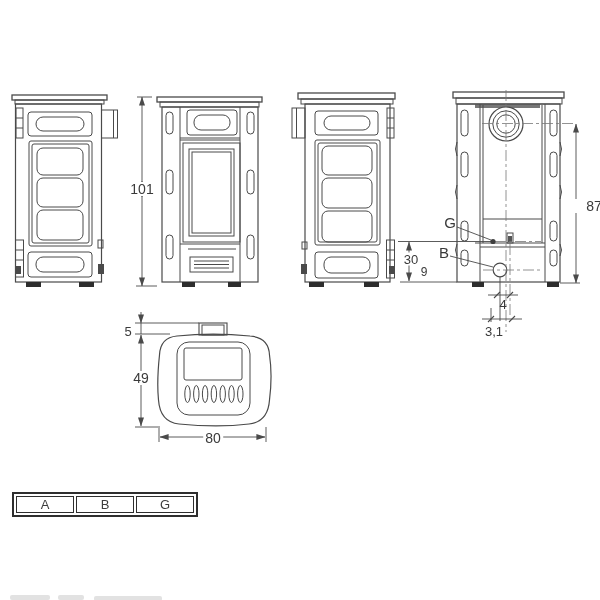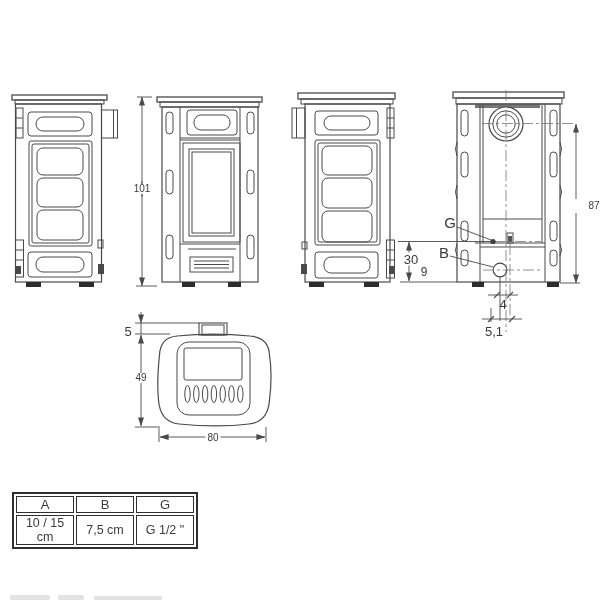--- a/index.html
+++ b/index.html
@@ -3,21 +3,21 @@
 <meta charset="utf-8">
 <style>
   html,body{margin:0;padding:0;background:#fff;}
   #page{
     position:relative;width:600px;height:600px;background:#ffffff;overflow:hidden;
     font-family:"Liberation Sans", sans-serif;color:#3d3d3d;
   }
   svg{position:absolute;left:0;top:0;}
   .lbl{
     position:absolute;transform:translate(-50%,-50%);
-    font-size:10px;line-height:1;color:#3a3a3a;background:#fff;padding:0 2px;
+    font-size:14px;line-height:1;color:#3a3a3a;background:#fff;padding:0 2px;
     white-space:nowrap;
   }
   .nobg{background:transparent;padding:0;}
   .s13{font-size:13px;} .s12{font-size:12px;} .s15{font-size:15px;}
   table.spec{
     position:absolute;left:12px;top:492px;width:186px;
     border:2px solid #2f2f2f;border-collapse:separate;border-spacing:2px;background:#fff;
   }
   table.spec th, table.spec td{
     border:1.5px solid #2f2f2f;text-align:center;vertical-align:middle;
@@ -226,37 +226,32 @@
     </g>
   </svg>
 
   <span class="lbl" style="left:142px;top:189px;">101</span>
   <span class="lbl" style="left:594px;top:206px;">87</span>
   <span class="lbl s15 nobg" style="left:450px;top:222px;">G</span>
   <span class="lbl s15 nobg" style="left:444px;top:252px;">B</span>
   <span class="lbl s13" style="left:411px;top:259px;">30</span>
   <span class="lbl s12" style="left:424px;top:272px;">9</span>
   <span class="lbl s13 nobg" style="left:503px;top:304px;">4</span>
-  <span class="lbl s13 nobg" style="left:494px;top:331px;">5,1</span>
+  <span class="lbl s13 nobg" style="left:494px;top:331px;">3,1</span>
   <span class="lbl s13 nobg" style="left:128px;top:331px;">5</span>
   <span class="lbl" style="left:141px;top:378px;">49</span>
   <span class="lbl" style="left:213px;top:438px;">80</span>
 
   <table class="spec">
     <tbody>
         <tr>
       <th>A</th>
       <th>B</th>
       <th>G</th>
     </tr>
-    <tr>
-      <td>10 / 15 cm</td>
-      <td>7,5 cm</td>
-      <td>G 1/2 "</td>
-    </tr>
   </tbody>
     </table>
 
   <div class="smudge" style="left:10px;top:595px;width:40px;"></div>
   <div class="smudge" style="left:58px;top:595px;width:26px;"></div>
   <div class="smudge" style="left:94px;top:596px;width:68px;"></div>
 
 </div>
 
 </body></html>

